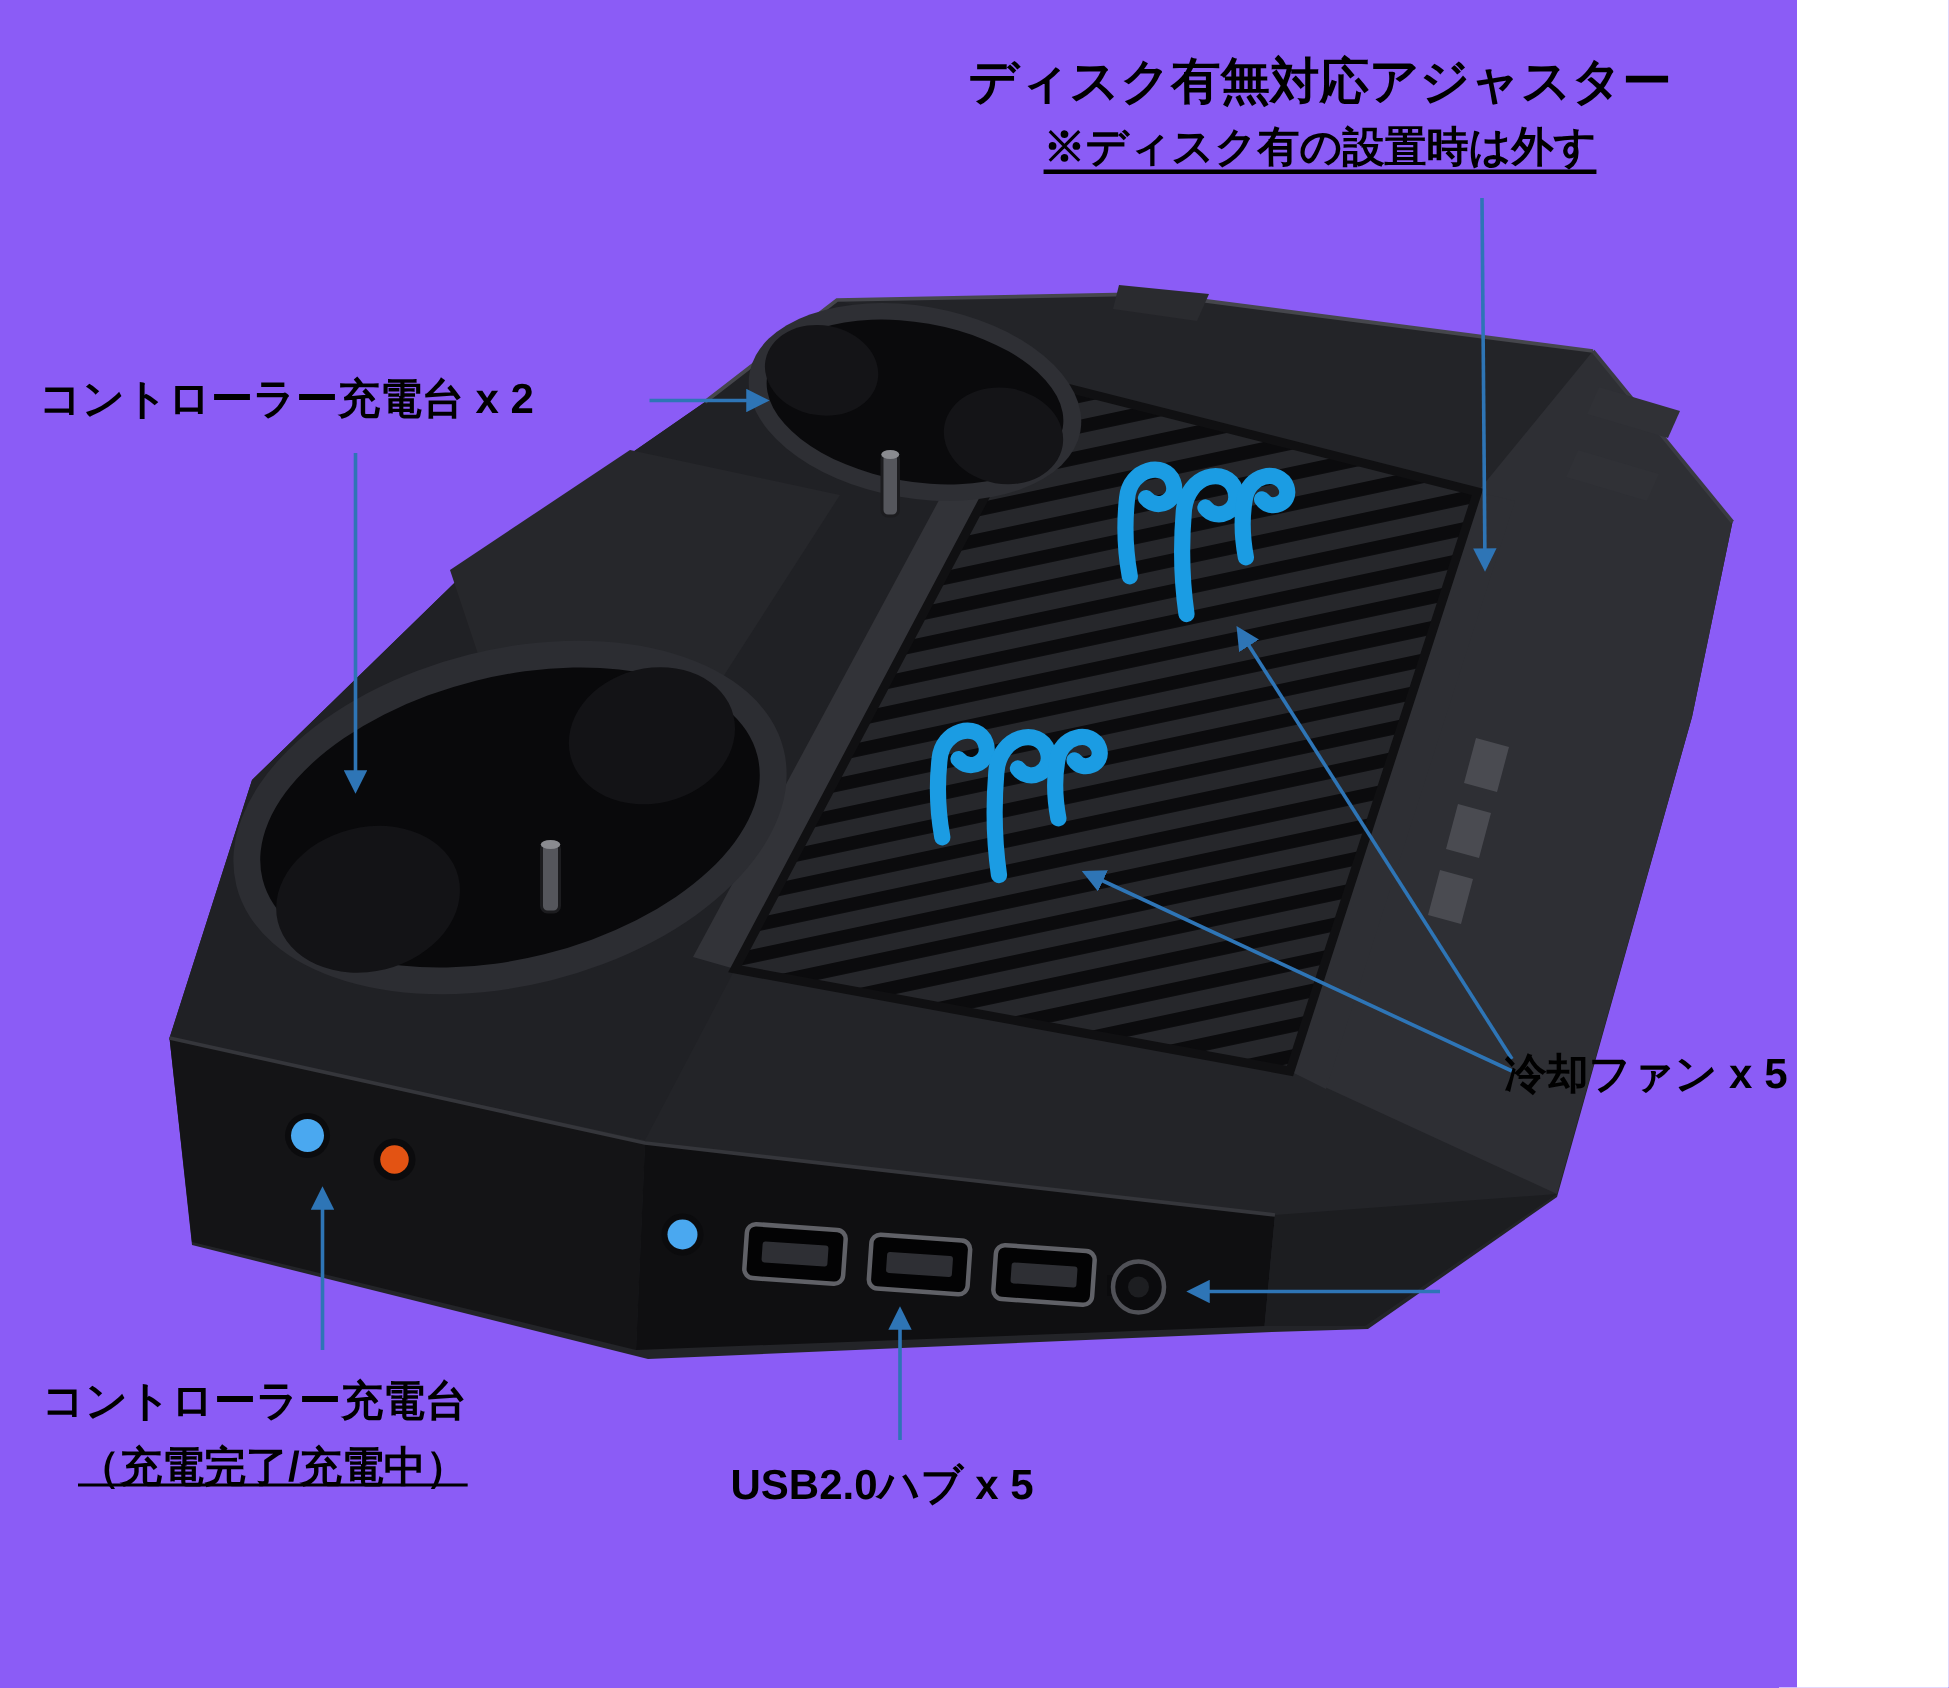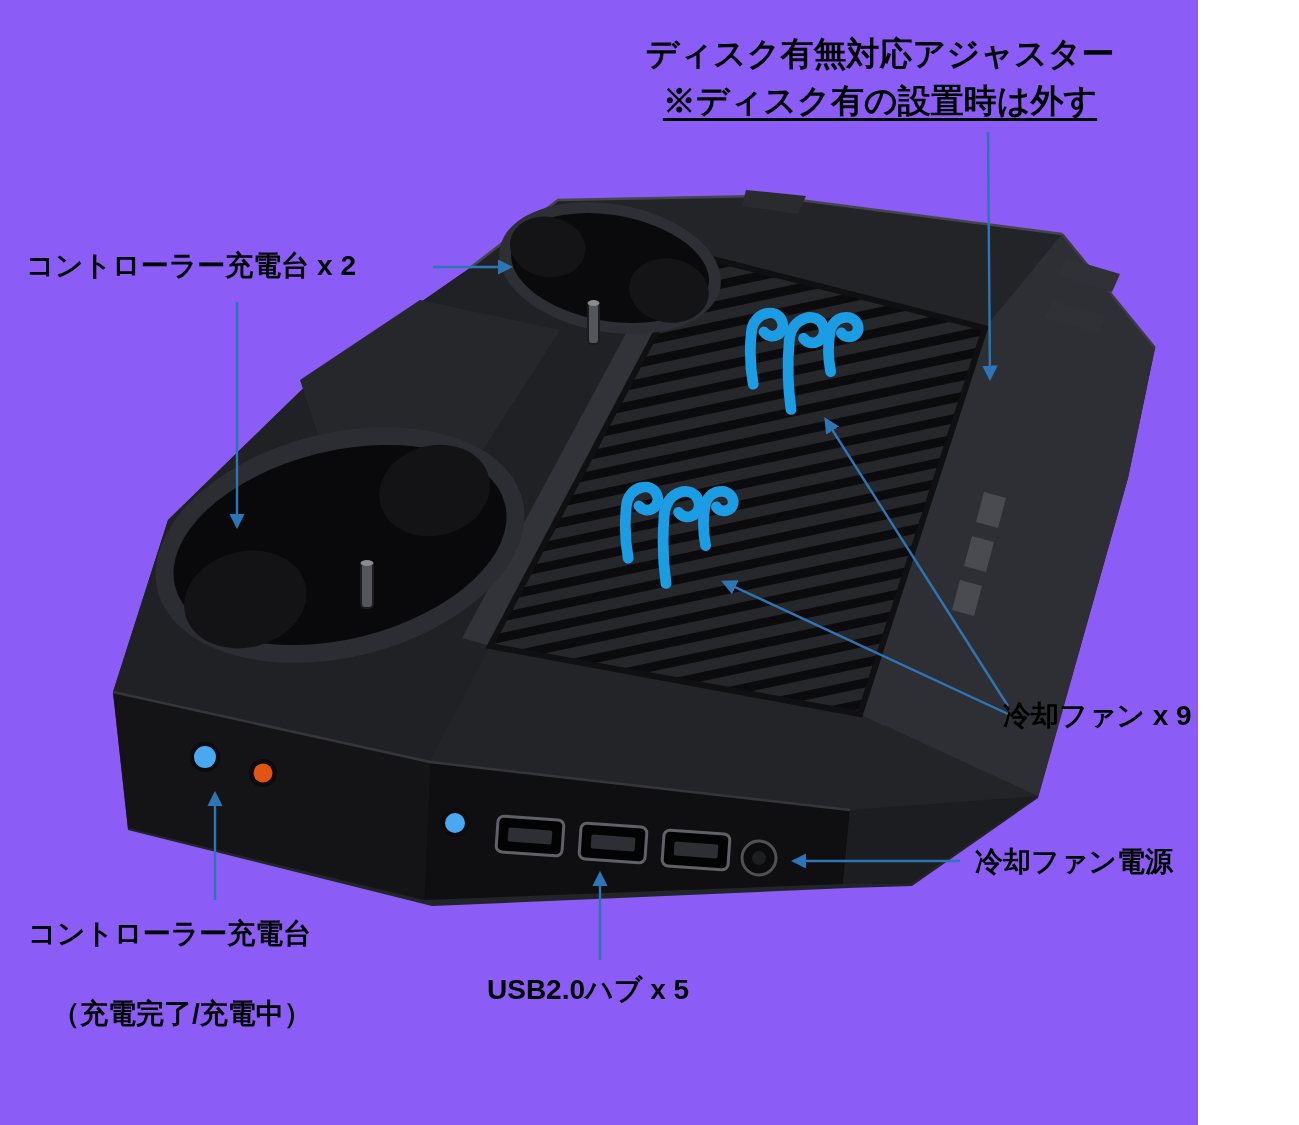--- a/index.html
+++ b/index.html
@@ -158,26 +158,25 @@
       <line x1="237" y1="302" x2="237" y2="526" marker-end="url(#arrowhead)"></line>
       <line x1="1008" y1="706" x2="826" y2="420" marker-end="url(#arrowhead)"></line>
       <line x1="1008" y1="714" x2="724" y2="582" marker-end="url(#arrowhead)"></line>
       <line x1="960" y1="861" x2="794" y2="861" marker-end="url(#arrowhead)"></line>
       <line x1="215" y1="900" x2="215" y2="794" marker-end="url(#arrowhead)"></line>
       <line x1="600" y1="960" x2="600" y2="874" marker-end="url(#arrowhead)"></line>
     </g>
   </svg>
 
   <div class="callout centered" style="left:600px; top:33px; width:560px; font-size:33px;">ディスク有無対応アジャスター</div>
-  <div class="callout centered underlined" style="left:600px; top:80px; width:560px; font-size:33px;">※ディスク有の設置時は外す</div>
+  <div class="callout centered underlined" style="left:600px; top:80px; width:560px; font-size:28px;">※ディスク有の設置時は外す</div>
 
   <div class="callout" style="left:26px; top:248px;">コントローラー充電台 x 2</div>
 
-  <div class="callout" style="left:1003px; top:698px;">冷却ファン x 9</div>
+  <div class="callout" style="left:1003px; top:698px;">冷却ファン x 5</div>
 
-  <div class="callout" style="left:975px; top:844px;">冷却ファン電源</div>
 
   <div class="callout" style="left:28px; top:916px;">コントローラー充電台</div>
-  <div class="callout" style="left:52px; top:996px;">（充電完了/充電中）</div>
+  <div class="callout" style="left:52px; top:960px;text-decoration:underline;">（充電完了/充電中）</div>
 
   <div class="callout" style="left:487px; top:972px;">USB2.0ハブ x 5</div>
 
 </div>
 
 </body></html>

